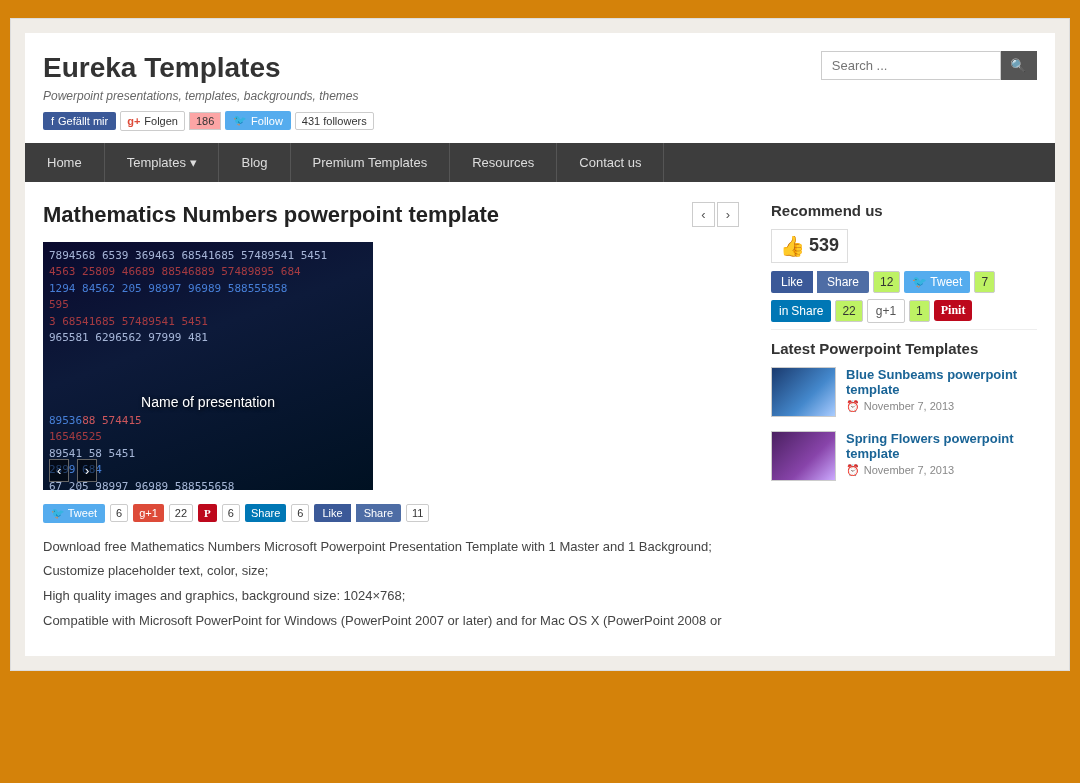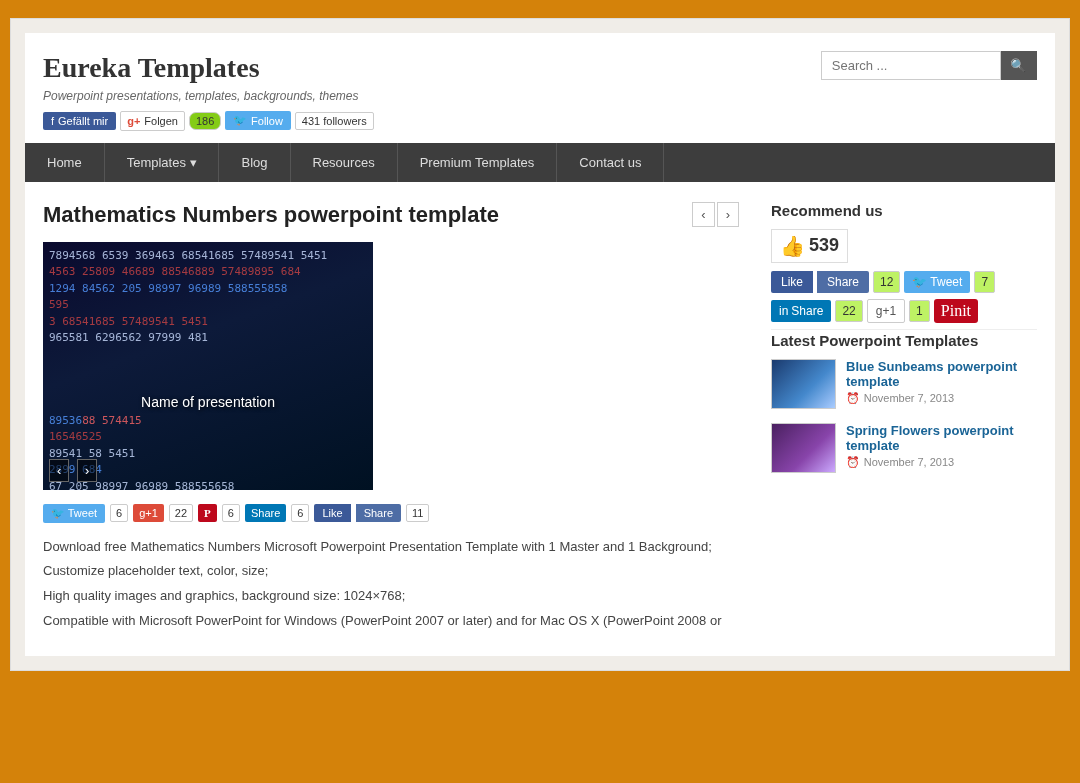--- a/index.html
+++ b/index.html
@@ -25,21 +25,20 @@
       padding: 18px 18px 8px 18px;
       display: flex;
       justify-content: space-between;
       align-items: flex-start;
     }
     .site-title {
       font-size: 28px;
       font-weight: bold;
       color: #333;
       line-height: 1.2;
-      font-family: Liberation Serif, serif;
     }
     .site-subtitle {
       font-size: 12px;
       color: #666;
       font-style: italic;
       margin-top: 4px;
       margin-bottom: 8px;
     }
     .social-buttons {
       display: flex;
@@ -65,25 +64,25 @@
       padding: 3px 6px;
       font-size: 11px;
       cursor: pointer;
       display: flex;
       align-items: center;
       gap: 4px;
       border-radius: 2px;
       color: #333;
     }
     .count-badge {
-      background: #84cc16;
+      background: #fca5a5;
       border: 1px solid #ccc;
       padding: 2px 6px;
       font-size: 11px;
-      border-radius: 7px;
+      border-radius: 0;
       color: #333;
     }
     .twitter-btn {
       background: #55acee;
       color: #fff;
       border: none;
       padding: 3px 8px;
       font-size: 11px;
       cursor: pointer;
       display: flex;
@@ -382,21 +381,21 @@
       font-size: 12px;
       border-radius: 2px;
       color: #333;
     }
     .latest-title {
       font-size: 15px;
       font-weight: bold;
       color: #333;
       margin-bottom: 10px;
       border-top: 1px solid #eee;
-      padding-top: 2px;
+      padding-top: 10px;
     }
     .latest-item {
       display: flex;
       gap: 10px;
       margin-bottom: 14px;
       align-items: flex-start;
     }
     .latest-thumb {
       width: 65px;
       height: 50px;
@@ -428,22 +427,22 @@
       color: #888;
       display: flex;
       align-items: center;
       gap: 4px;
     }
     .clock-icon { color: #888; font-size: 11px; }
     
     .pinterest-logo {
       background: #bd081c;
       color: #fff;
-      font-weight: normal;
-      font-size: 16px;
+      font-weight: bold;
+      font-size: 12px;
       padding: 3px 7px;
       border-radius: 3px;
       font-family: serif;
       cursor: pointer;
       display: inline-block;
     }
     .social-row {
       display: flex;
       align-items: center;
       gap: 4px;
@@ -483,22 +482,22 @@
       </div>
     </div>
 
     <nav class="nav">
       <div class="nav-item">Home</div>
       <div class="nav-item">
         <span>Templates</span>
         <span>▾</span>
       </div>
       <div class="nav-item">Blog</div>
+      <div class="nav-item">Premium Templates</div>
       <div class="nav-item">Resources</div>
-      <div class="nav-item">Premium Templates</div>
       <div class="nav-item">Contact us</div>
     </nav>
 
     <div class="content-area">
 
       <div class="main-content">
 
         <div class="article-title">
           <span>Mathematics Numbers powerpoint template</span>
           <div class="nav-arrows">

